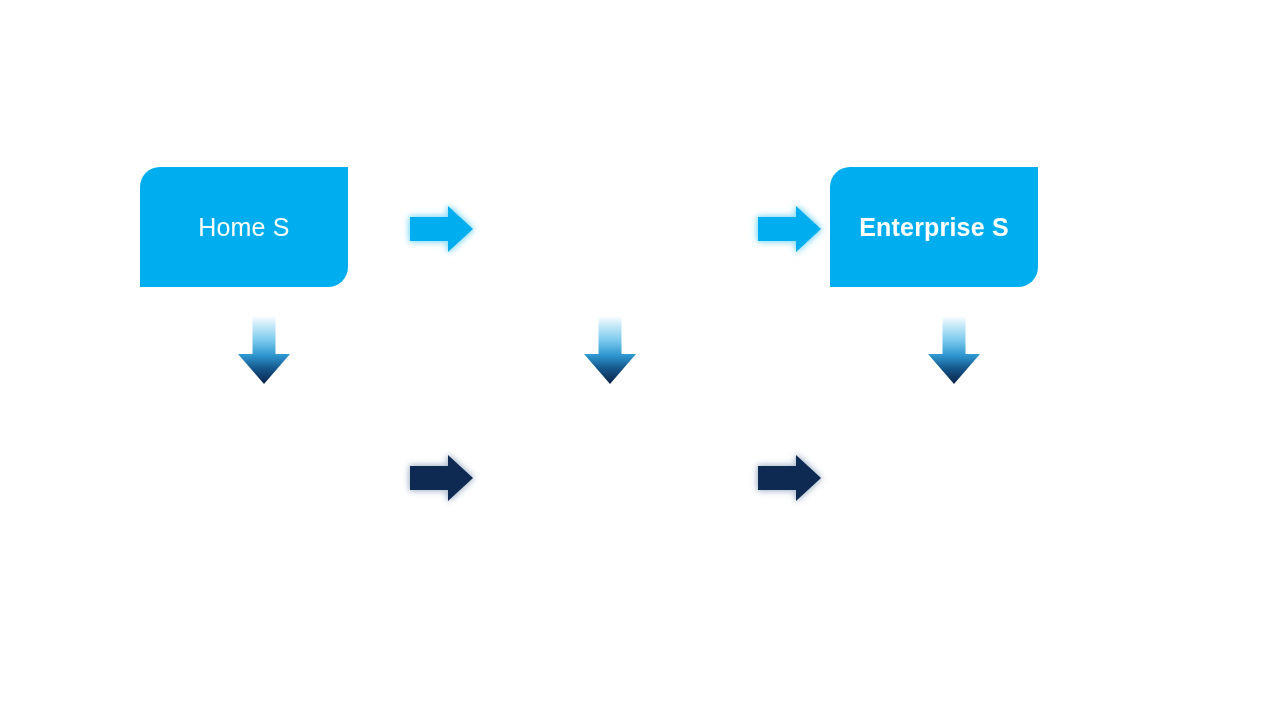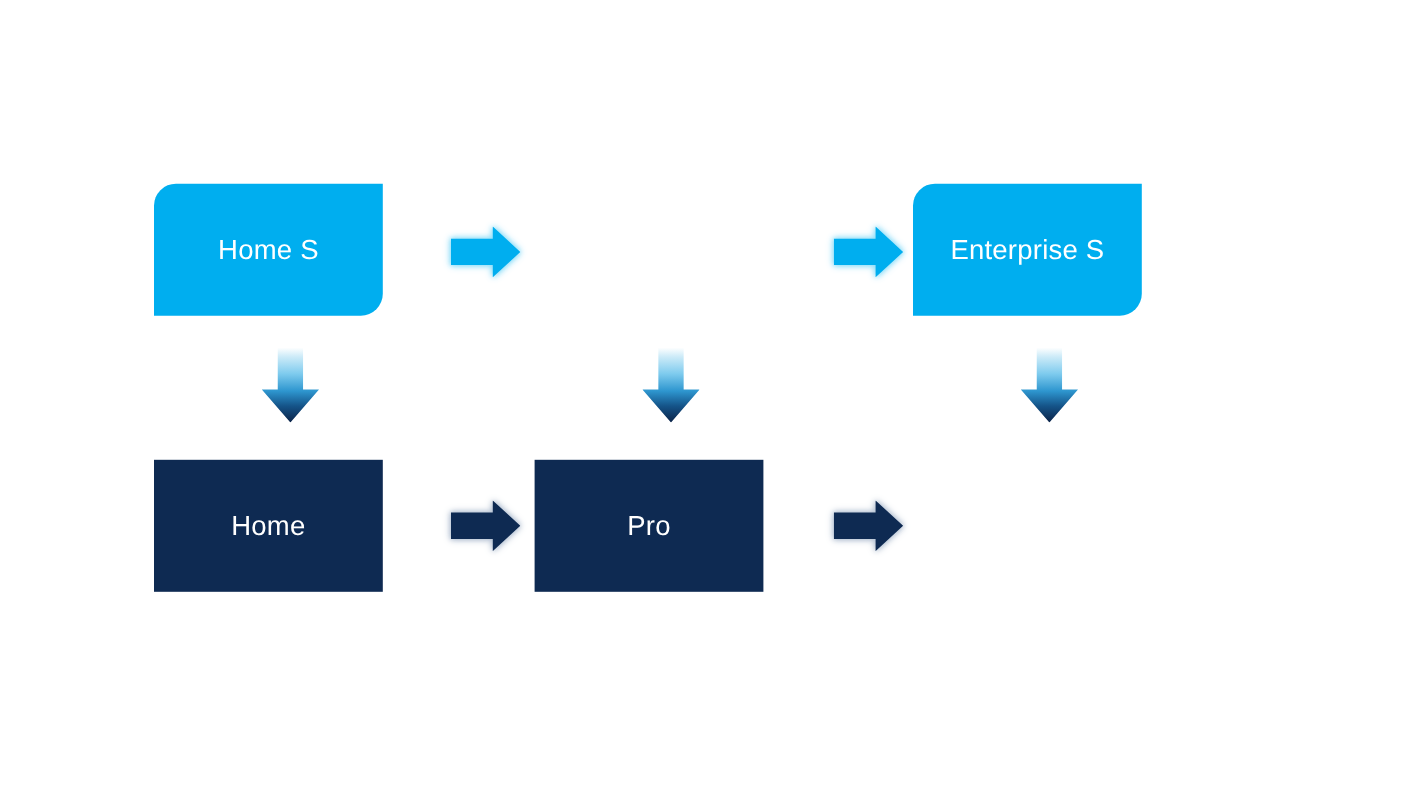--- a/index.html
+++ b/index.html
@@ -40,21 +40,21 @@
     border-radius: 20px 0 20px 0;
   }
   .node.dark {
     background: var(--dark-navy);
     border-radius: 0;
   }
   .row-top    { top: 167px; }
   .row-bottom { top: 418px; }
   .col-0 { left: 140px; }
   .col-1 { left: 486px; }
-  .col-2 { left: 830px; }
+  .col-2 { left: 830px; font-weight: bold; }
 
   .arrow {
     position: absolute;
     display: block;
   }
   .arrow-right { width: 63px; height: 46px; }
   .arrow-right.row1 { top: 206px; }
   .arrow-right.row2 { top: 455px; }
   .gap-0 { left: 410px; }
   .gap-1 { left: 758px; }
@@ -110,26 +110,20 @@
   <svg class="arrow arrow-down down-0" viewBox="0 0 52 68">
     <polygon points="14.5,0 37.5,0 37.5,38 52,38 26,68 0,38 14.5,38" fill="url(#downGrad)"></polygon>
   </svg>
   <svg class="arrow arrow-down down-1" viewBox="0 0 52 68">
     <polygon points="14.5,0 37.5,0 37.5,38 52,38 26,68 0,38 14.5,38" fill="url(#downGrad)"></polygon>
   </svg>
   <svg class="arrow arrow-down down-2" viewBox="0 0 52 68">
     <polygon points="14.5,0 37.5,0 37.5,38 52,38 26,68 0,38 14.5,38" fill="url(#downGrad)"></polygon>
   </svg>
 
-  <div class="node dark row-bottom col-0">
-    <span>Home</span>
-  </div>
-  <div class="node dark row-bottom col-1">
-    <span>Pro</span>
-  </div>
 
   <svg class="arrow arrow-right dark row2 gap-0" viewBox="0 0 63 46">
     <polygon points="0,11 38,11 38,0 63,23 38,46 38,35 0,35"></polygon>
   </svg>
   <svg class="arrow arrow-right dark row2 gap-1" viewBox="0 0 63 46">
     <polygon points="0,11 38,11 38,0 63,23 38,46 38,35 0,35"></polygon>
   </svg>
 
 </div>
 

